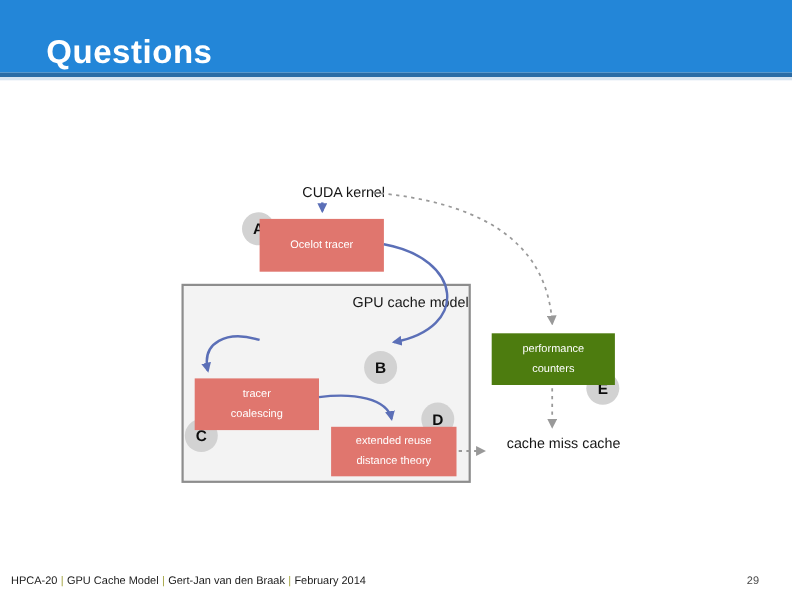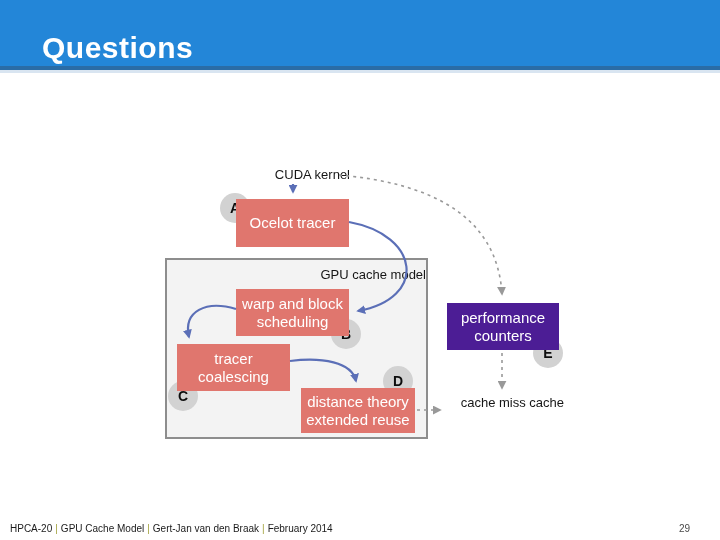--- a/index.html
+++ b/index.html
@@ -8,24 +8,24 @@
     background:#ffffff; font-family:"Liberation Sans", sans-serif;
   }
   
   .hdr-bar   { position:absolute; left:0; top:0; width:720px; height:66px; background:#2386d8; }
   .hdr-edge1 { position:absolute; left:0; top:66px; width:720px; height:4px; background:#2a6ca6; }
   .hdr-edge2 { position:absolute; left:0; top:70px; width:720px; height:3px; background:#d9e5f1; }
   .hdr-title { position:absolute; left:42px; top:15px; font-size:30px; font-weight:bold; color:#ffffff; letter-spacing:0.5px;margin-top:16px; }
   
   .node {
     position:absolute; display:flex; align-items:center; justify-content:center;
-    text-align:center; color:#ffffff; font-size:15px; line-height:18px;
+    text-align:center; color:#ffffff; font-size:10px; line-height:18px;
   }
   .salmon  { background:#e0766e; }
-  .bluebox { background:#4c1d95; }
+  .bluebox { background:#4d7c0f; }
   .ln { display:block; }
   .gpu-frame {
     position:absolute; left:165px; top:258px; width:263px; height:181px;
     background:#f3f3f3; border:2px solid #8d8d8d; box-sizing:border-box;
   }
   .dlabel { position:absolute; text-align:right; color:#161616; font-size:13px; line-height:16px; }
   .badge {
     position:absolute; width:30px; height:30px; border-radius:50%;
     background:#d2d2d2; color:#0d0d0d; font-size:14px; font-weight:bold;
     display:flex; align-items:center; justify-content:center;
@@ -55,38 +55,32 @@
   <div class="badge" style="left:533px; top:338px;">E</div>
 
   <div class="dlabel" style="left:238px; top:167px; width:112px;">CUDA kernel</div>
   <div class="dlabel" style="left:167px; top:267px; width:259px;">GPU cache model</div>
   <div class="dlabel" style="left:444px; top:395px; width:120px;">
     <span class="ln">cache miss cache</span>
   </div>
 
   <div class="node salmon" style="left:236px; top:199px; width:113px; height:48px;">Ocelot tracer</div>
 
-  <div class="node salmon" style="left:236px; top:289px; width:113px; height:47px;">
-    <div>
-      <span class="ln">warp and block</span>
-      <span class="ln">scheduling</span>
-    </div>
-  </div>
 
   <div class="node salmon" style="left:177px; top:344px; width:113px; height:47px;">
     <div>
       <span class="ln">tracer</span>
       <span class="ln">coalescing</span>
     </div>
   </div>
 
   <div class="node salmon" style="left:301px; top:388px; width:114px; height:45px;">
     <div>
+      <span class="ln">extended reuse</span>
       <span class="ln">distance theory</span>
-      <span class="ln">extended reuse</span>
     </div>
   </div>
 
   <div class="node bluebox" style="left:447px; top:303px; width:112px; height:47px;">
     <div>
       <span class="ln">performance</span>
       <span class="ln">counters</span>
     </div>
   </div>
 

